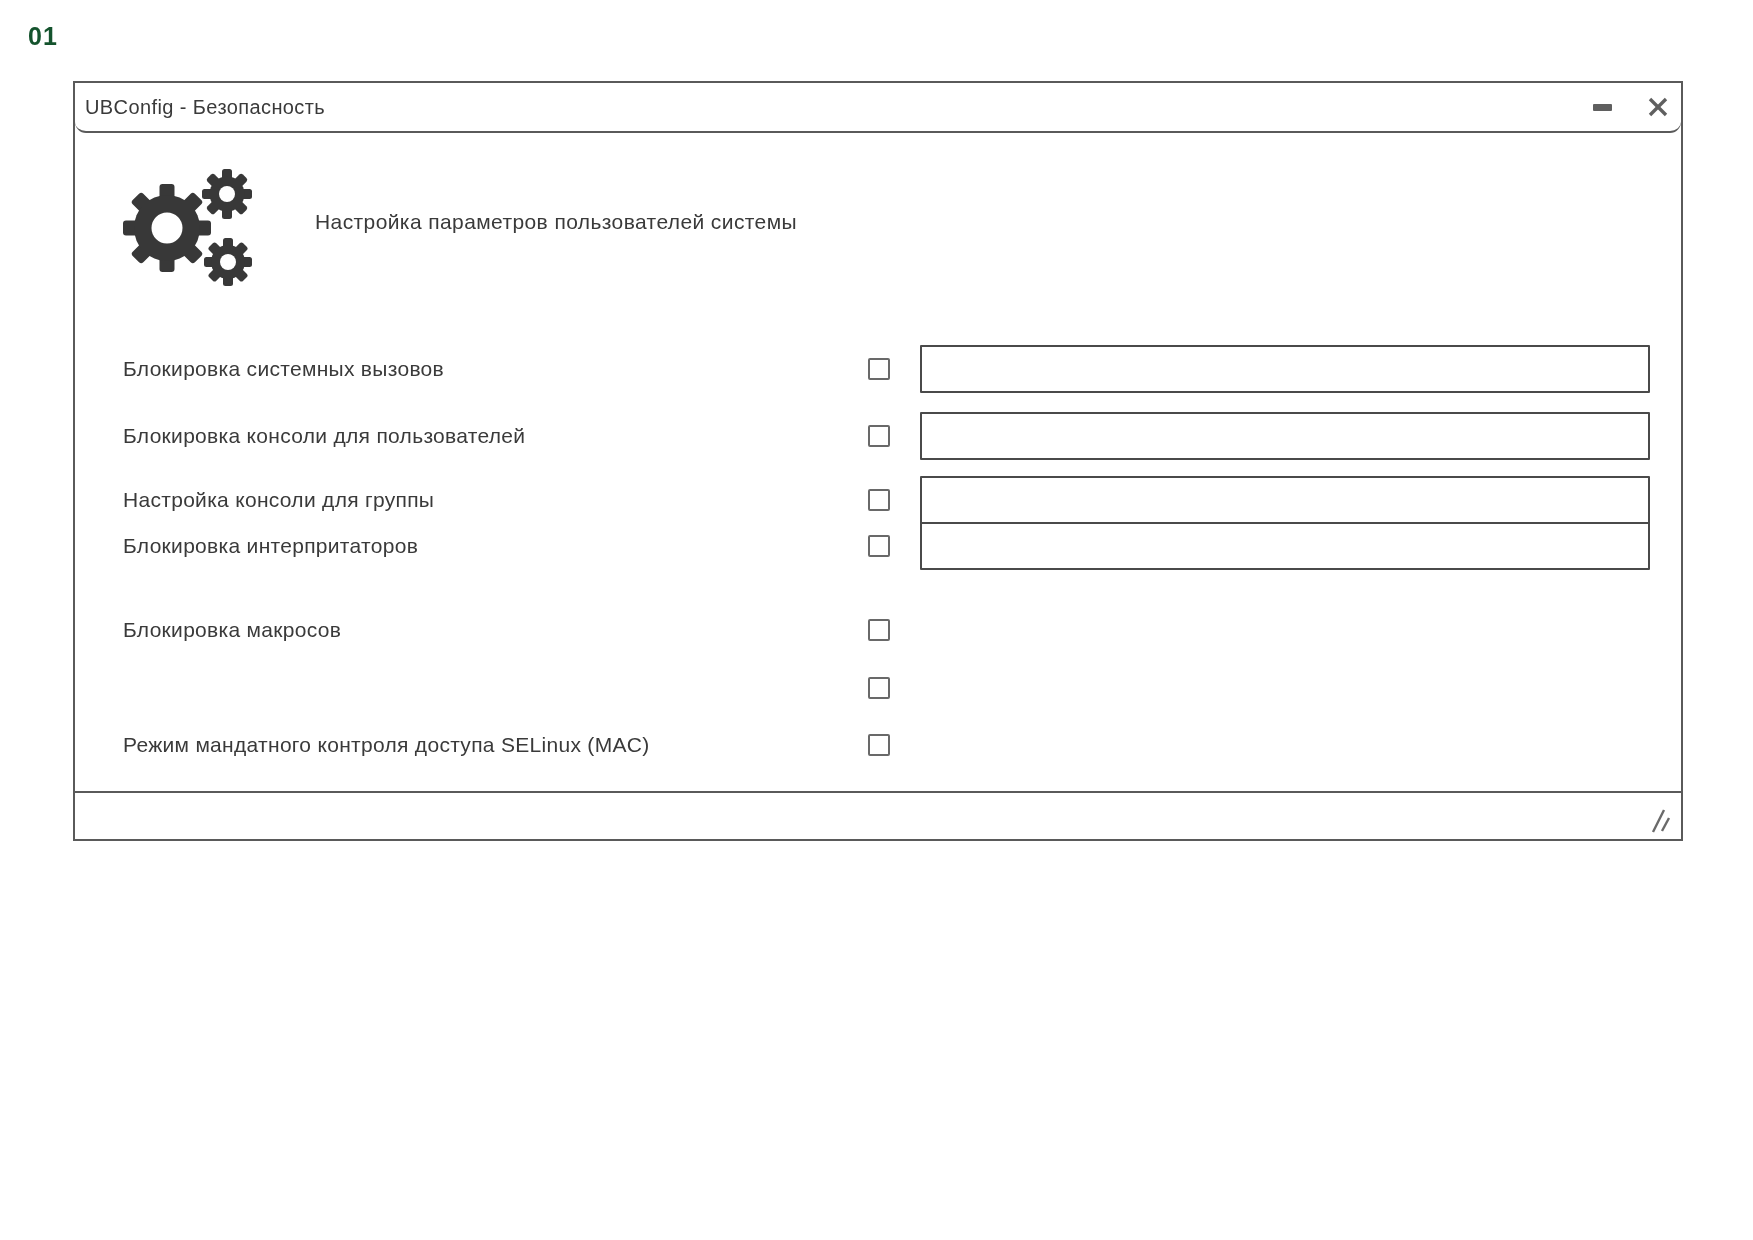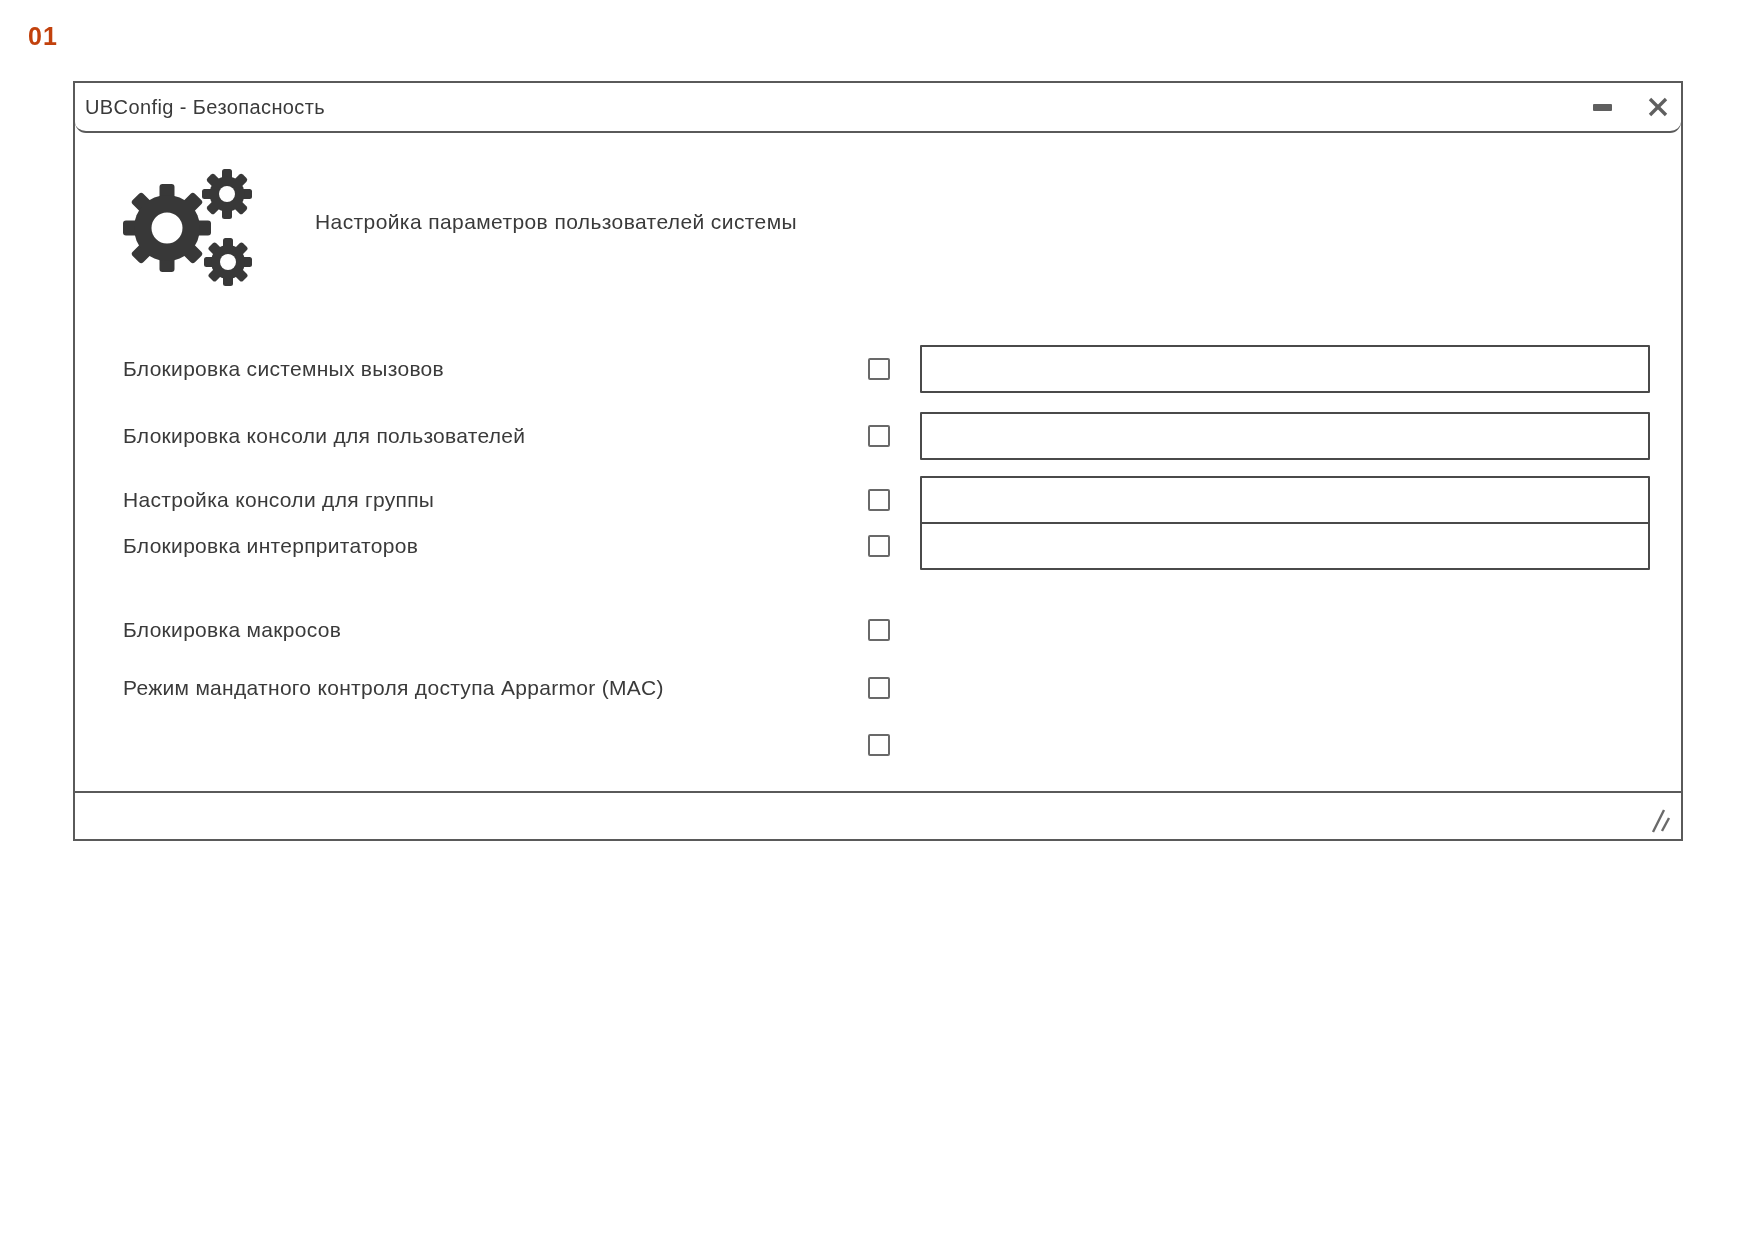--- a/index.html
+++ b/index.html
@@ -5,21 +5,21 @@
   html, body {
     margin: 0; padding: 0;
     width: 1753px; height: 1240px;
     background: #ffffff;
     font-family: "Liberation Sans", sans-serif;
     color: #3a3a3a;
     overflow: hidden;
   }
   .page-number {
     position: absolute; left: 28px; top: 22px;
-    font-size: 25px; font-weight: bold; color: #c2410c;
+    font-size: 25px; font-weight: bold; color: #14532d;
     letter-spacing: 1px;
   }
   .window {
     position: absolute; left: 73px; top: 81px;
     width: 1606px; height: 756px;
     border: 2px solid #5a5a5a;
     background: #ffffff;
   }
   .titlebar {
     position: relative; height: 48px;
@@ -156,25 +156,25 @@
       <input type="checkbox" class="cb" style="">
       <input type="text" class="tf" value="" style="">
     </div>
 
     <div class="row" style="top:473px">
       <span class="row-label">Блокировка макросов</span>
       <input type="checkbox" class="cb" style="">
     </div>
 
     <div class="row" style="top:531px">
-      <span class="row-label">Режим мандатного контроля доступа Apparmor (MAC)</span>
       <input type="checkbox" class="cb" style="">
     </div>
 
     <div class="row" style="top:588px">
+      <span class="row-label">Режим мандатного контроля доступа SELinux (MAC)</span>
       <input type="checkbox" class="cb" style="">
     </div>
 
   </div>
 
   <div class="statusbar">
     <div class="resize-grip">
       <svg width="26" height="26" viewBox="0 0 26 26">
         <line x1="3" y1="24" x2="14" y2="2" stroke="#6a6a6a" stroke-width="2.4"></line>
         <line x1="12" y1="23" x2="19" y2="10" stroke="#6a6a6a" stroke-width="2.4"></line>

